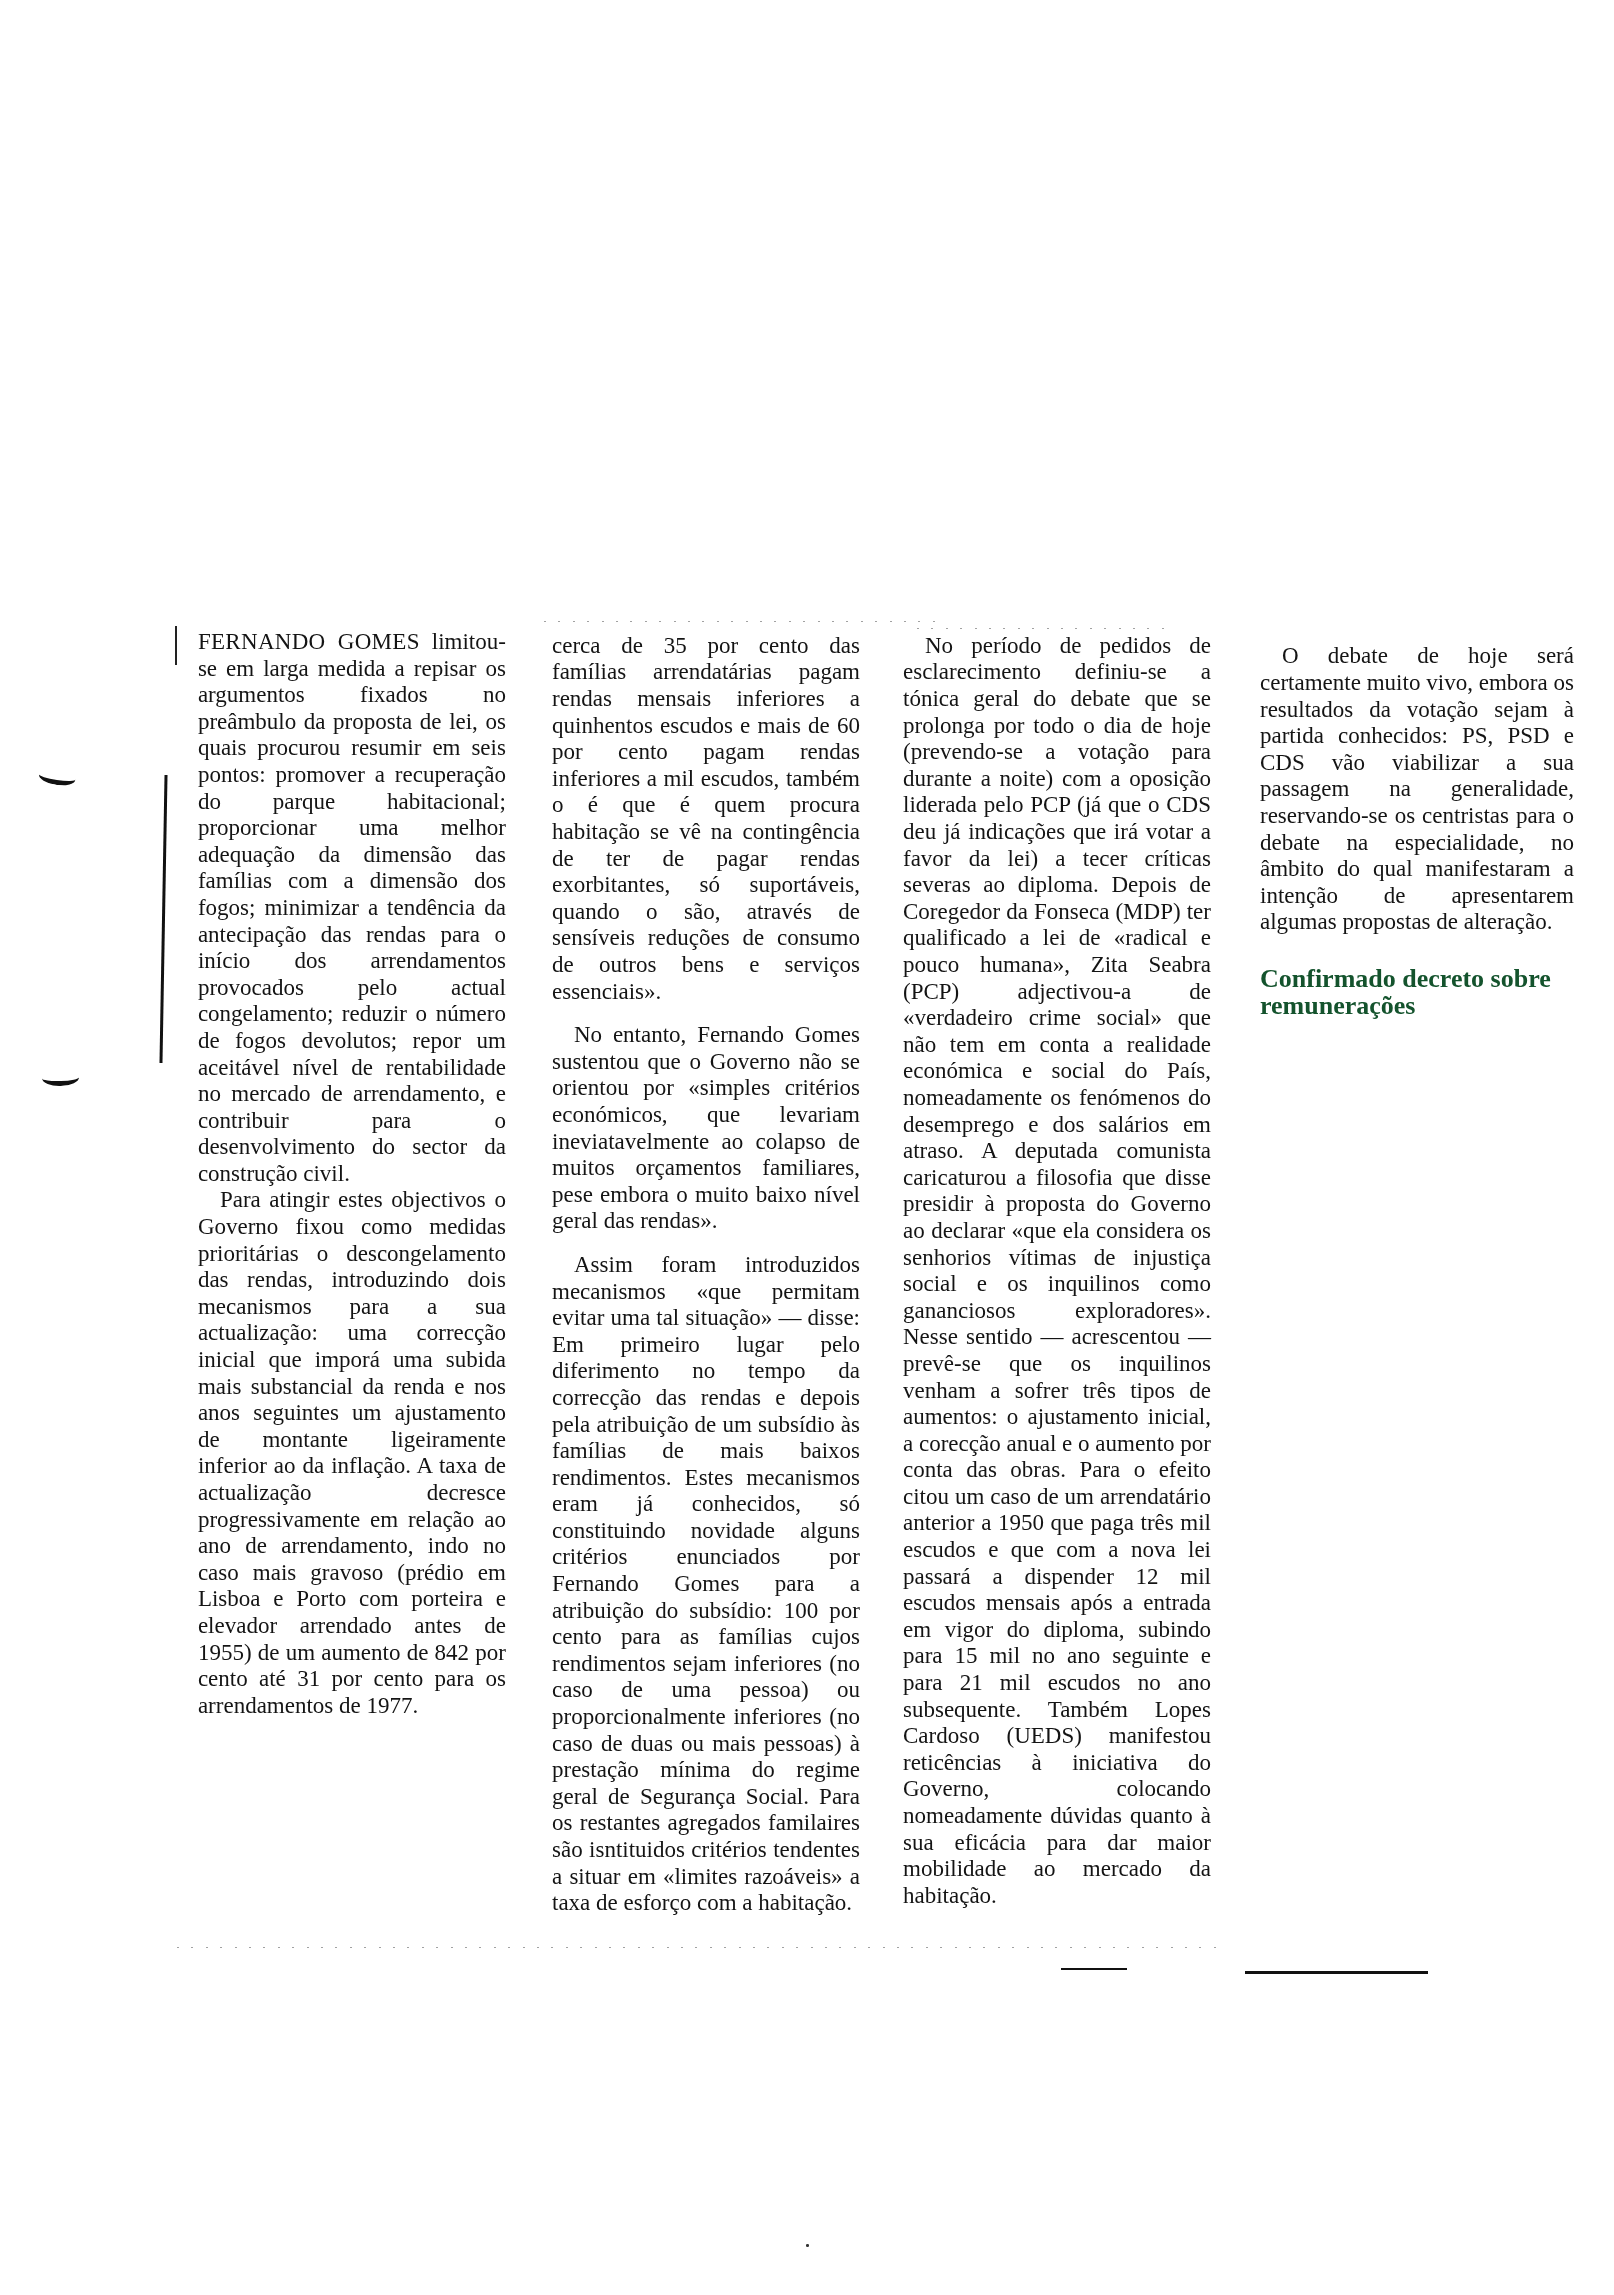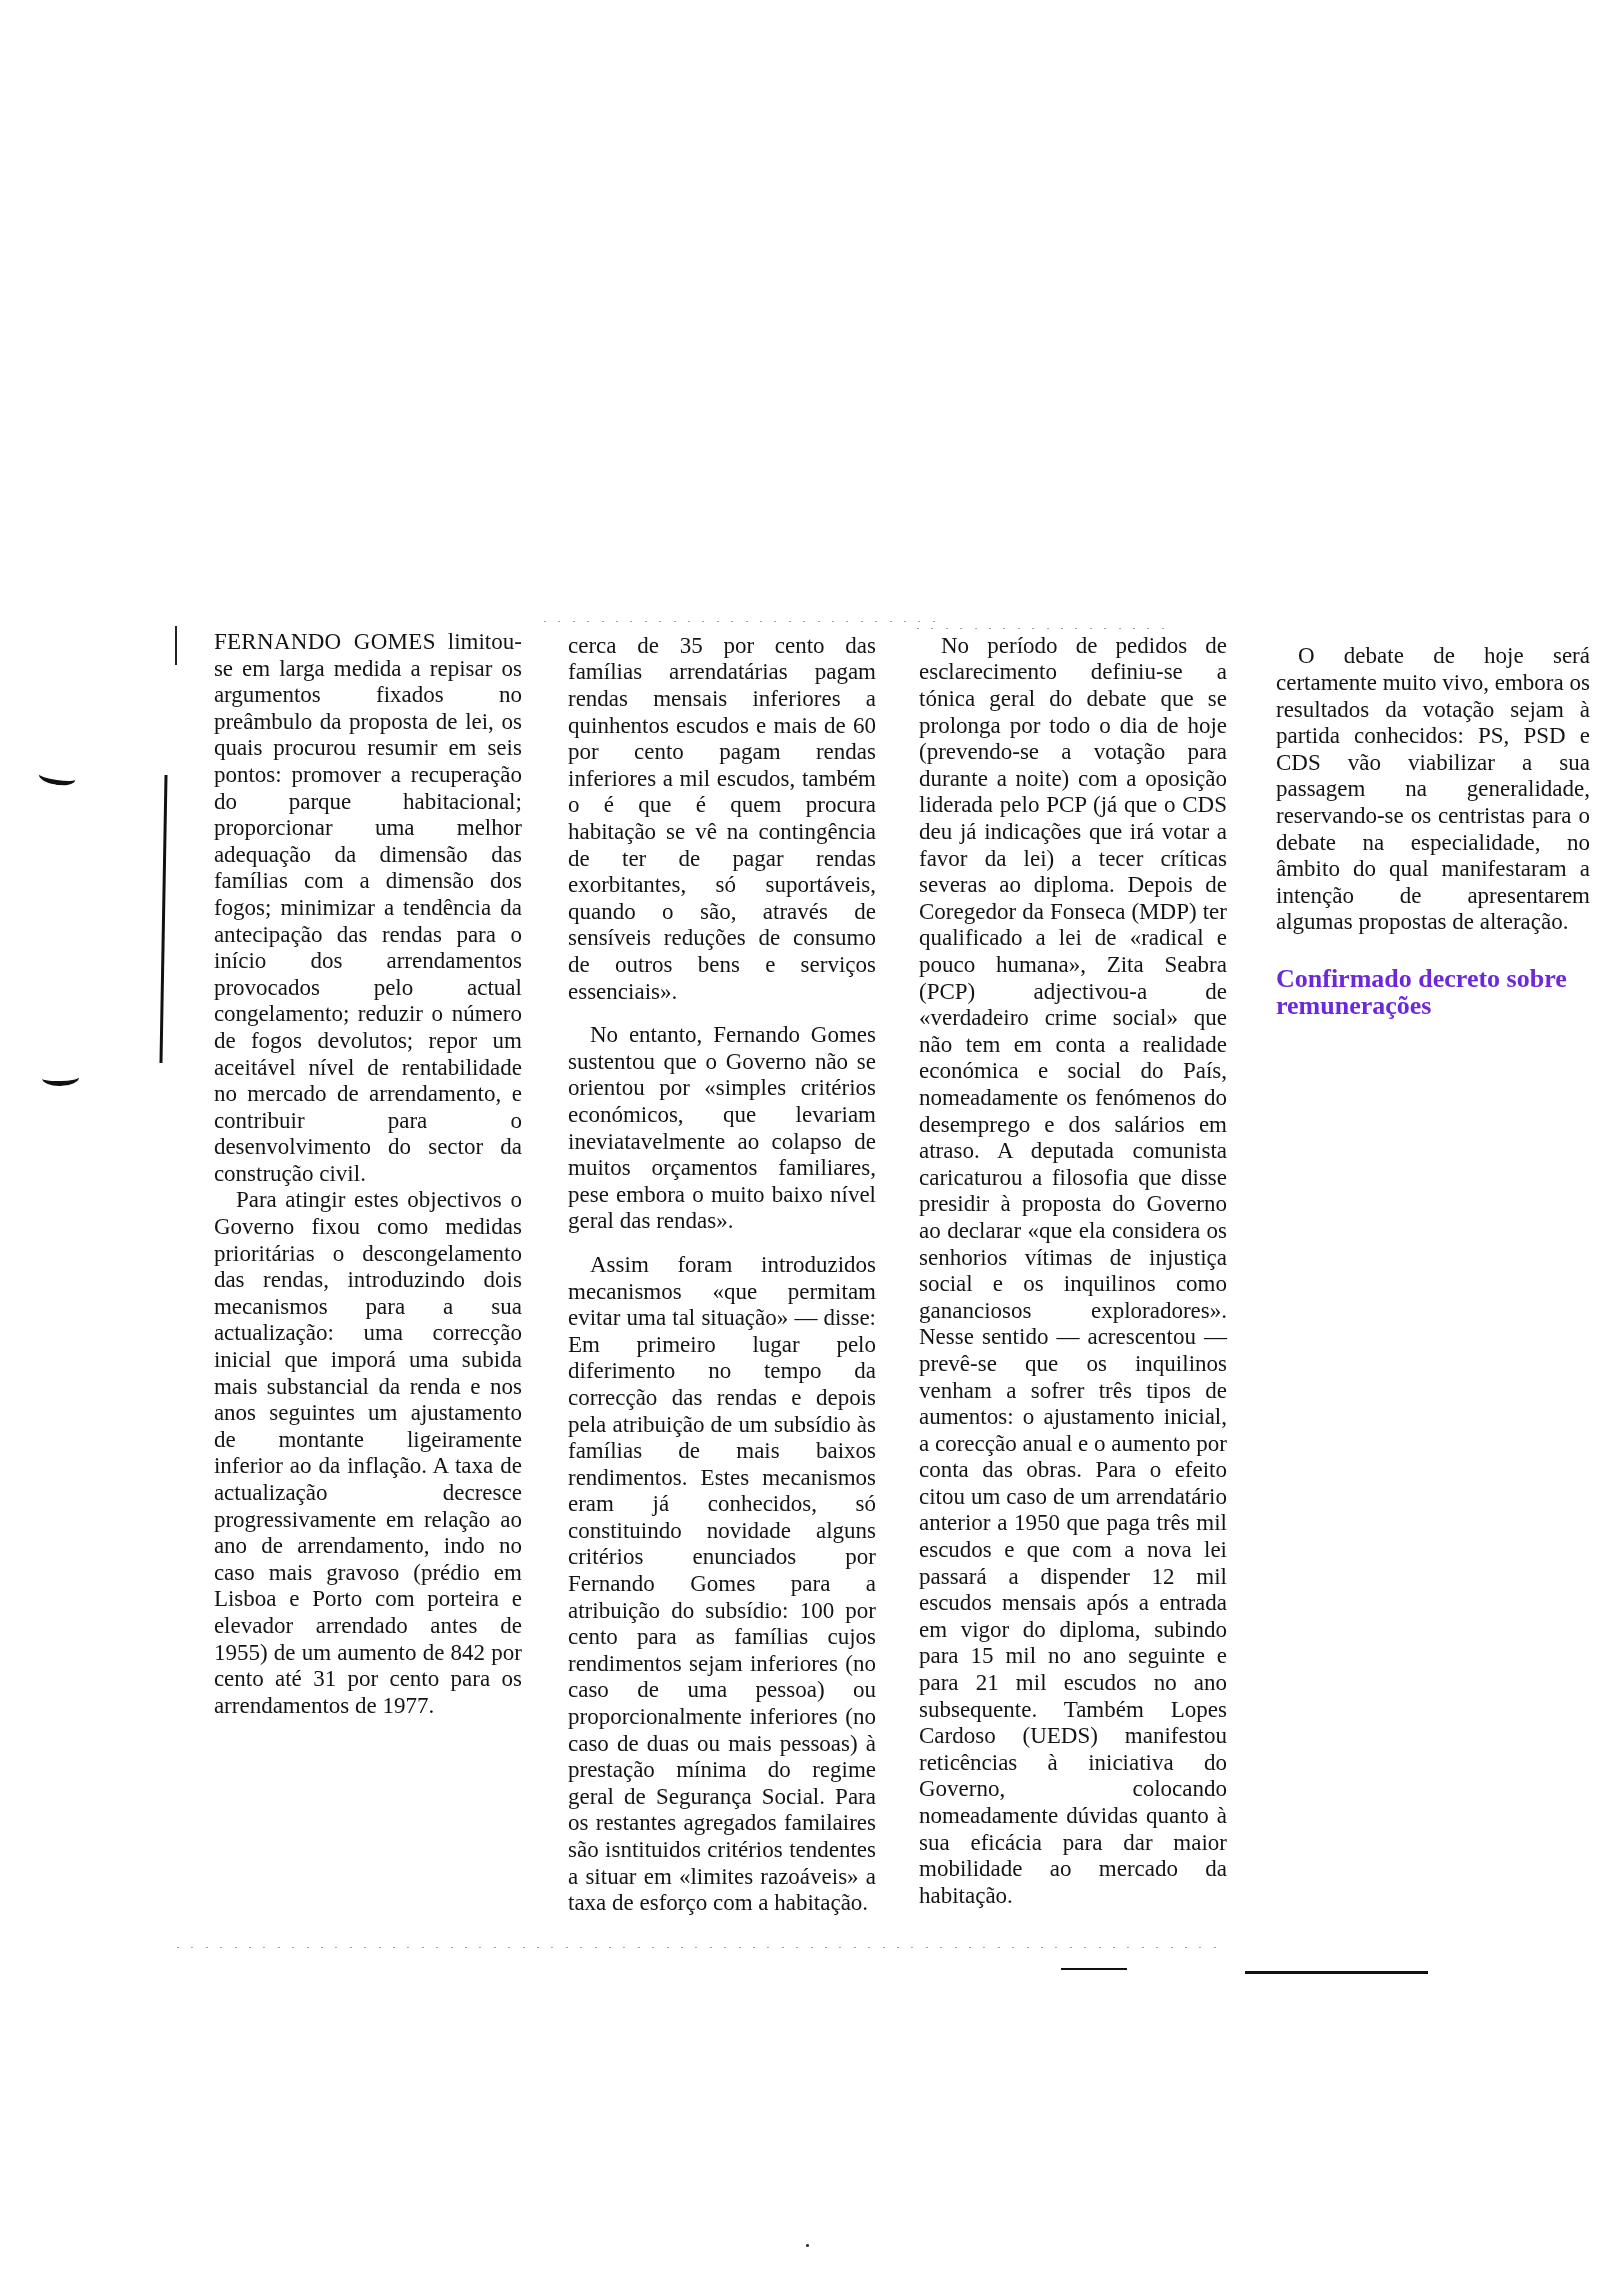--- a/index.html
+++ b/index.html
@@ -48,21 +48,20 @@
       width: 2px;
       height: 39px;
       background: #222;
     }
     .clipping {
       position: absolute;
       left: 190px;
       top: 629px;
       width: 1402px;
       height: 1310px;
-      margin-left: 16px;
     }
     .column {
       position: absolute;
       top: 0;
       font-size: 23px;
       line-height: 26.6px;
       text-align: justify;
       hyphens: manual;
     }
     .col-1 { left: 7.9px;   width: 308px; }
@@ -80,21 +79,21 @@
       letter-spacing: 0.3px;
     }
     .subhead {
       font-family: "Liberation Serif", "DejaVu Serif", serif;
       font-weight: bold;
       font-size: 26px;
       line-height: 27.5px;
       margin: 29px 0 26px 0;
       text-align: left;
       text-indent: 0;
-      color: #6d28d9;
+      color: #14532d;
     }
     .bottom-rule {
       position: absolute;
       height: 3.3px;
       background: #111;
     }
     .bottom-rule.r1 { left: 1061px; top: 1968px; width: 66px; height: 2px; }
     .bottom-rule.r2 { left: 1245px; top: 1971px; width: 183px; }
     .speck {
       position: absolute;

